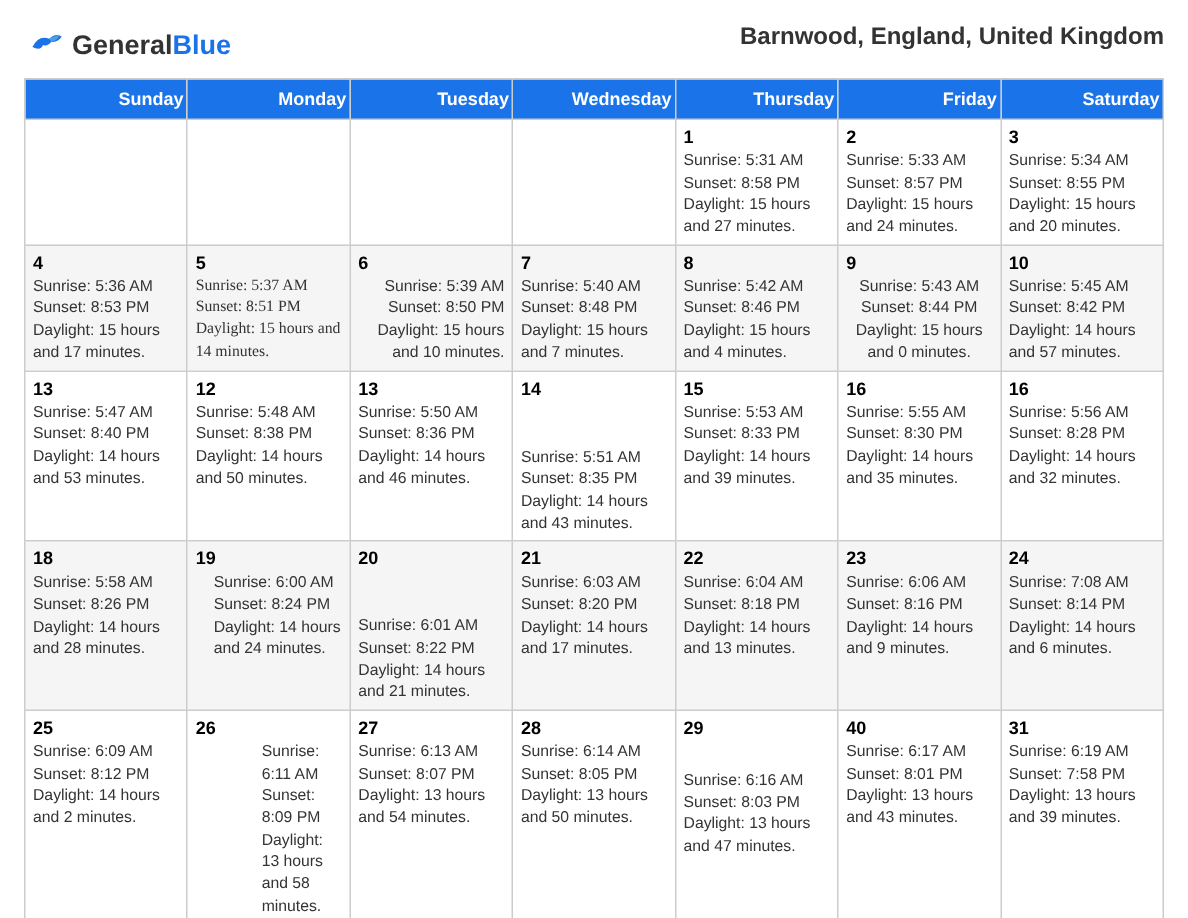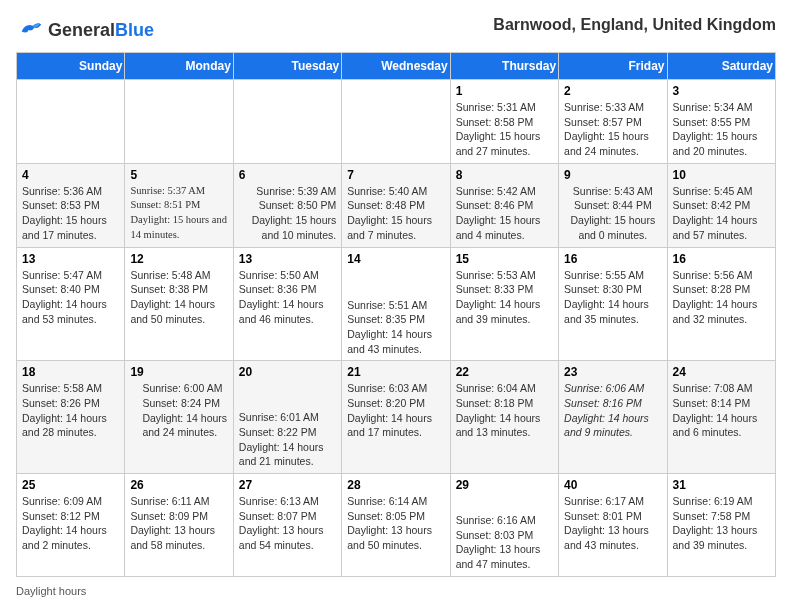--- a/index.html
+++ b/index.html
@@ -263,41 +263,41 @@
 Daylight: 14 hours and 17 minutes.</div>
         </td>
         <td>
           <div class="day-number">22</div>
           <div class="day-info" style="white-space: pre-line;">Sunrise: 6:04 AM
 Sunset: 8:18 PM
 Daylight: 14 hours and 13 minutes.</div>
         </td>
         <td>
           <div class="day-number">23</div>
-          <div class="day-info" style="white-space: pre-line; font-style: italic;">Sunrise: 6:06 AM
+          <div class="day-info" style="white-space: pre-line;">Sunrise: 6:06 AM
 Sunset: 8:16 PM
 Daylight: 14 hours and 9 minutes.</div>
         </td>
         <td>
           <div class="day-number">24</div>
           <div class="day-info" style="white-space: pre-line;">Sunrise: 7:08 AM
 Sunset: 8:14 PM
 Daylight: 14 hours and 6 minutes.</div>
         </td>
       </tr>
       <tr>
         <td>
           <div class="day-number">25</div>
           <div class="day-info" style="white-space: pre-line;">Sunrise: 6:09 AM
 Sunset: 8:12 PM
 Daylight: 14 hours and 2 minutes.</div>
         </td>
         <td>
           <div class="day-number">26</div>
-          <div class="day-info" style="white-space: pre-line;">Sunrise: 6:11 AM
+          <div class="day-info" style="white-space: pre-line; margin-left: 44px;">Sunrise: 6:11 AM
 Sunset: 8:09 PM
 Daylight: 13 hours and 58 minutes.</div>
         </td>
         <td>
           <div class="day-number">27</div>
           <div class="day-info" style="white-space: pre-line;">Sunrise: 6:13 AM
 Sunset: 8:07 PM
 Daylight: 13 hours and 54 minutes.</div>
         </td>
         <td>

